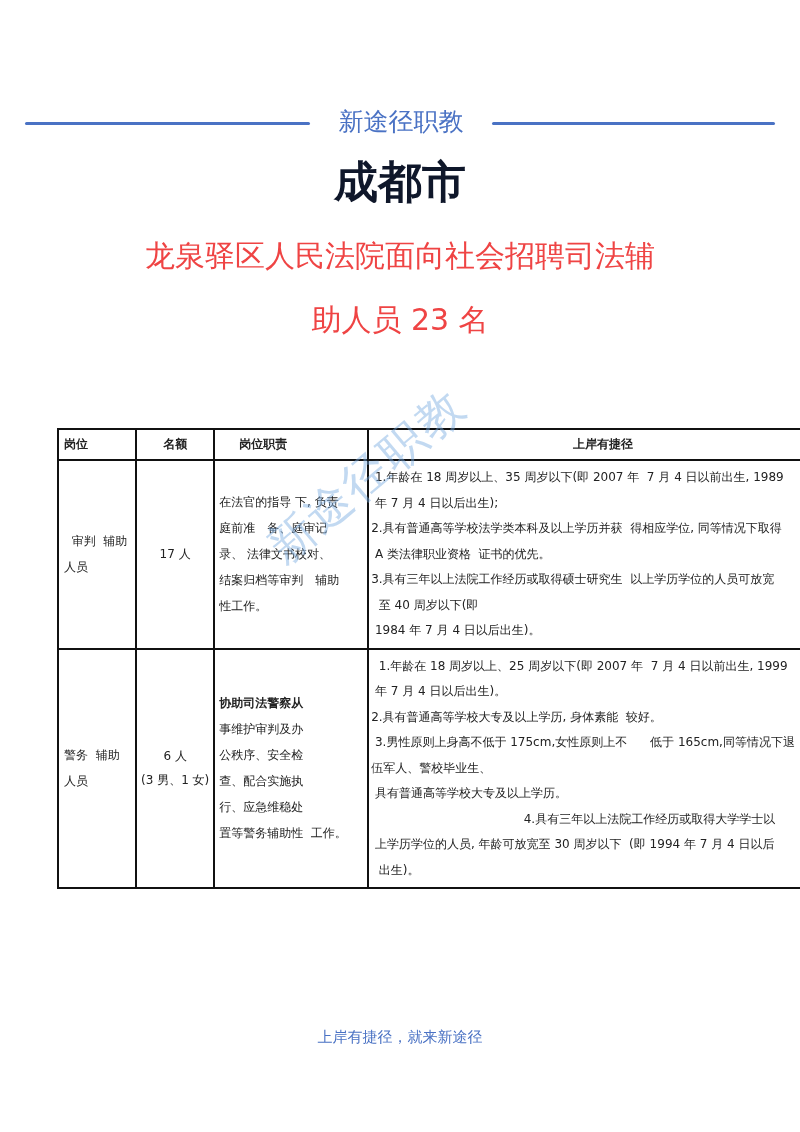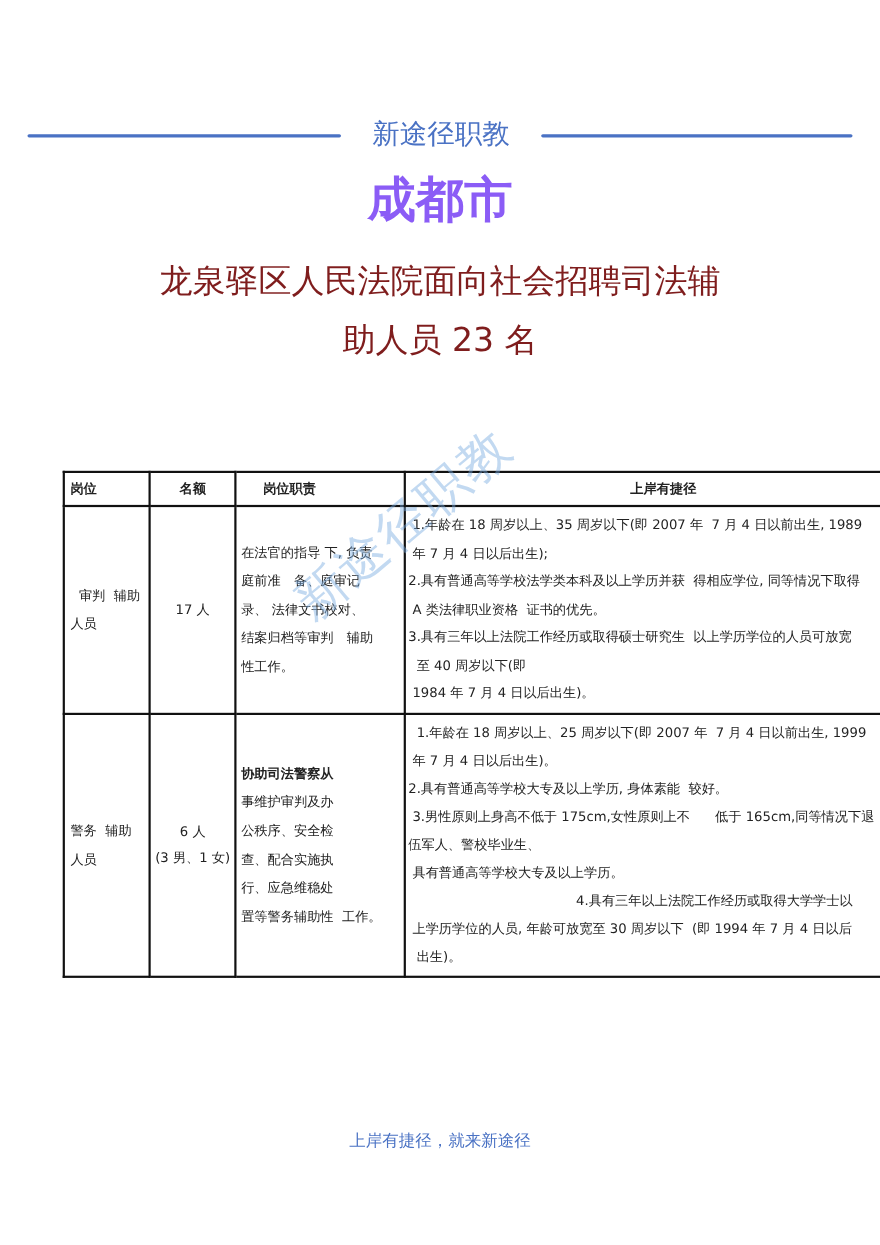--- a/index.html
+++ b/index.html
@@ -12,28 +12,28 @@
     .brand-line { position: absolute; top: 20px; height: 3px; background: #4a72c4; border-radius: 2px; }
     .brand-line.left { left: 25px; width: 285px; }
     .brand-line.right { left: 492px; width: 283px; }
     .brand-text {
       position: absolute; left: 310px; width: 182px; top: 0; text-align: center;
       font-family: "DejaVu Serif", "Liberation Serif", serif; font-size: 25px; color: #4a72c4;
       line-height: 40px;
     }
     .city-title {
       position: absolute; top: 152px; left: 0; width: 800px; text-align: center;
-      font-size: 44px; font-weight: bold; color: #8b5cf6; line-height: 60px;
+      font-size: 44px; font-weight: bold; color: #0f172a; line-height: 60px;
     }
     .subtitle {
       position: absolute; left: 0; width: 800px; text-align: center;
-      font-size: 30px; color: #7f1d1d; line-height: 44px;
+      font-size: 30px; color: #ef4444; line-height: 44px;
     }
     .subtitle.l1 { top: 234px; }
-    .subtitle.l2 { top: 288px; }
+    .subtitle.l2 { top: 298px; }
 
     table.jobs {
       position: absolute; top: 428px; left: 57px; width: 782px;
       border-collapse: collapse; table-layout: fixed;
       font-size: 12px; color: #222;
     }
     table.jobs td, table.jobs th { border: 2px solid #111; vertical-align: middle; padding: 0; }
     table.jobs th { height: 29px; font-weight: bold; font-size: 12px; text-align: left; }
     .col1 { width: 68px; }
     .col2 { width: 68px; }

